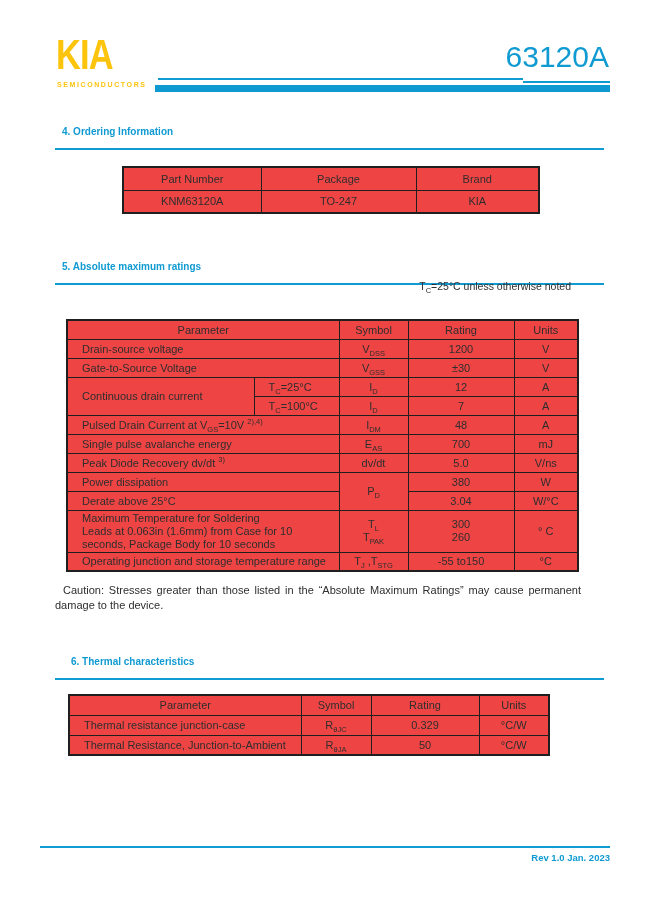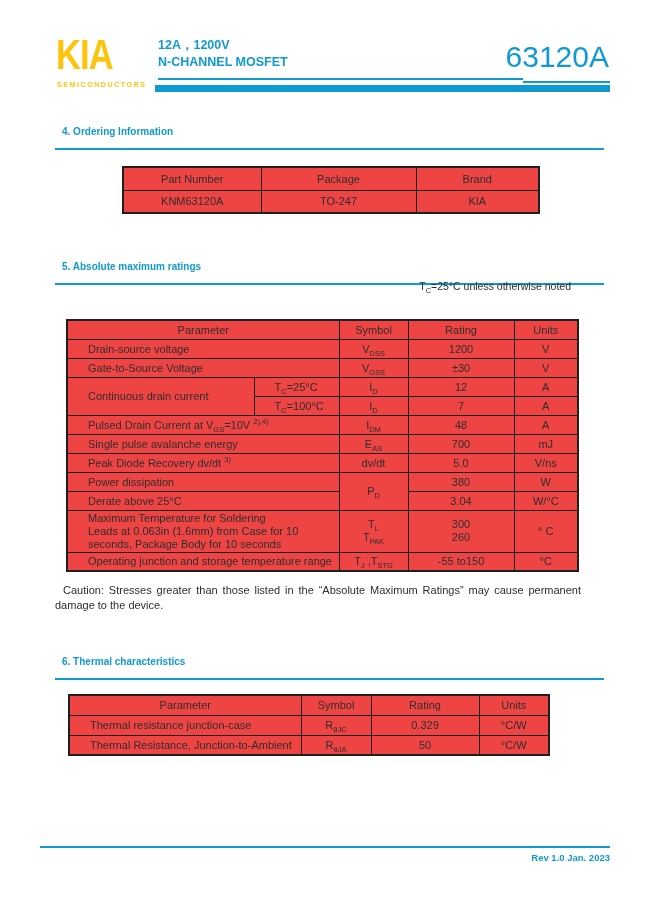--- a/index.html
+++ b/index.html
@@ -57,21 +57,21 @@
   
   table { border-collapse: collapse; table-layout: fixed; background: #ef4444; }
   table.doc { border: 2px solid var(--line); position: absolute; }
   table.doc td, table.doc th {
     border: 1px solid var(--line);
     font-size: 11px; font-weight: normal; color: var(--ink);
     text-align: center; vertical-align: middle;
     padding: 0 2px;
     overflow: hidden; white-space: nowrap;
   }
-  table.doc td.l { text-align: left; padding-left: 20px; }
+  table.doc td.l { text-align: left; padding-left: 14px; }
   sub { font-size: 7.5px; line-height: 0; }
   sup { font-size: 7.5px; line-height: 0; }
 
   
   #ordering-table { left: 122px; top: 166px; width: 416px; }
   #ordering-table tr { height: 23px; }
 
   
   #absmax-table { left: 66px; top: 319px; width: 511px; }
   #absmax-table tr { height: 19px; }
@@ -105,24 +105,20 @@
     color: var(--accent-blue); font-size: 9.5px; font-weight: bold; margin-left: 46px;
   }
 </style>
 </head>
 <body>
 
 <div class="page">
 
   <div class="logo">KIA</div>
   <div class="logo-sub">SEMICONDUCTORS</div>
-  <div class="spec">
-    <div>12A，1200V</div>
-    <div>N-CHANNEL MOSFET</div>
-  </div>
   <div class="part-no">63120A</div>
   <div class="rule-thin-a"></div>
   <div class="rule-thin-b"></div>
   <div class="rule-thick"></div>
 
   <div class="sec-title" style="top:126px;">4. Ordering Information</div>
   <div class="sec-rule" style="top:148px;"></div>
 
   <table class="doc" id="ordering-table">
     <colgroup>
@@ -238,21 +234,21 @@
       <td class="l" colspan="2">Operating junction and storage temperature range</td>
       <td><span>T</span><sub>J</sub><span> ,T</span><sub>STG</sub></td>
       <td>-55 to150</td>
       <td>°C</td>
     </tr>
   </tbody>
     </table>
 
   <div class="caution">Caution: Stresses greater than those listed in the “Absolute Maximum Ratings” may cause permanent damage to the device.</div>
 
-  <div class="sec-title" style="top:656px;">6. Thermal characteristics</div>
+  <div class="sec-title" style="top:656px;margin-left:9px;">6. Thermal characteristics</div>
   <div class="sec-rule" style="top:678px;"></div>
 
   <table class="doc" id="thermal-table">
     <colgroup>
         <col style="width:232px">
         <col style="width:70px">
         <col style="width:108px">
         <col style="width:70px">
       </colgroup>
     <tbody>

